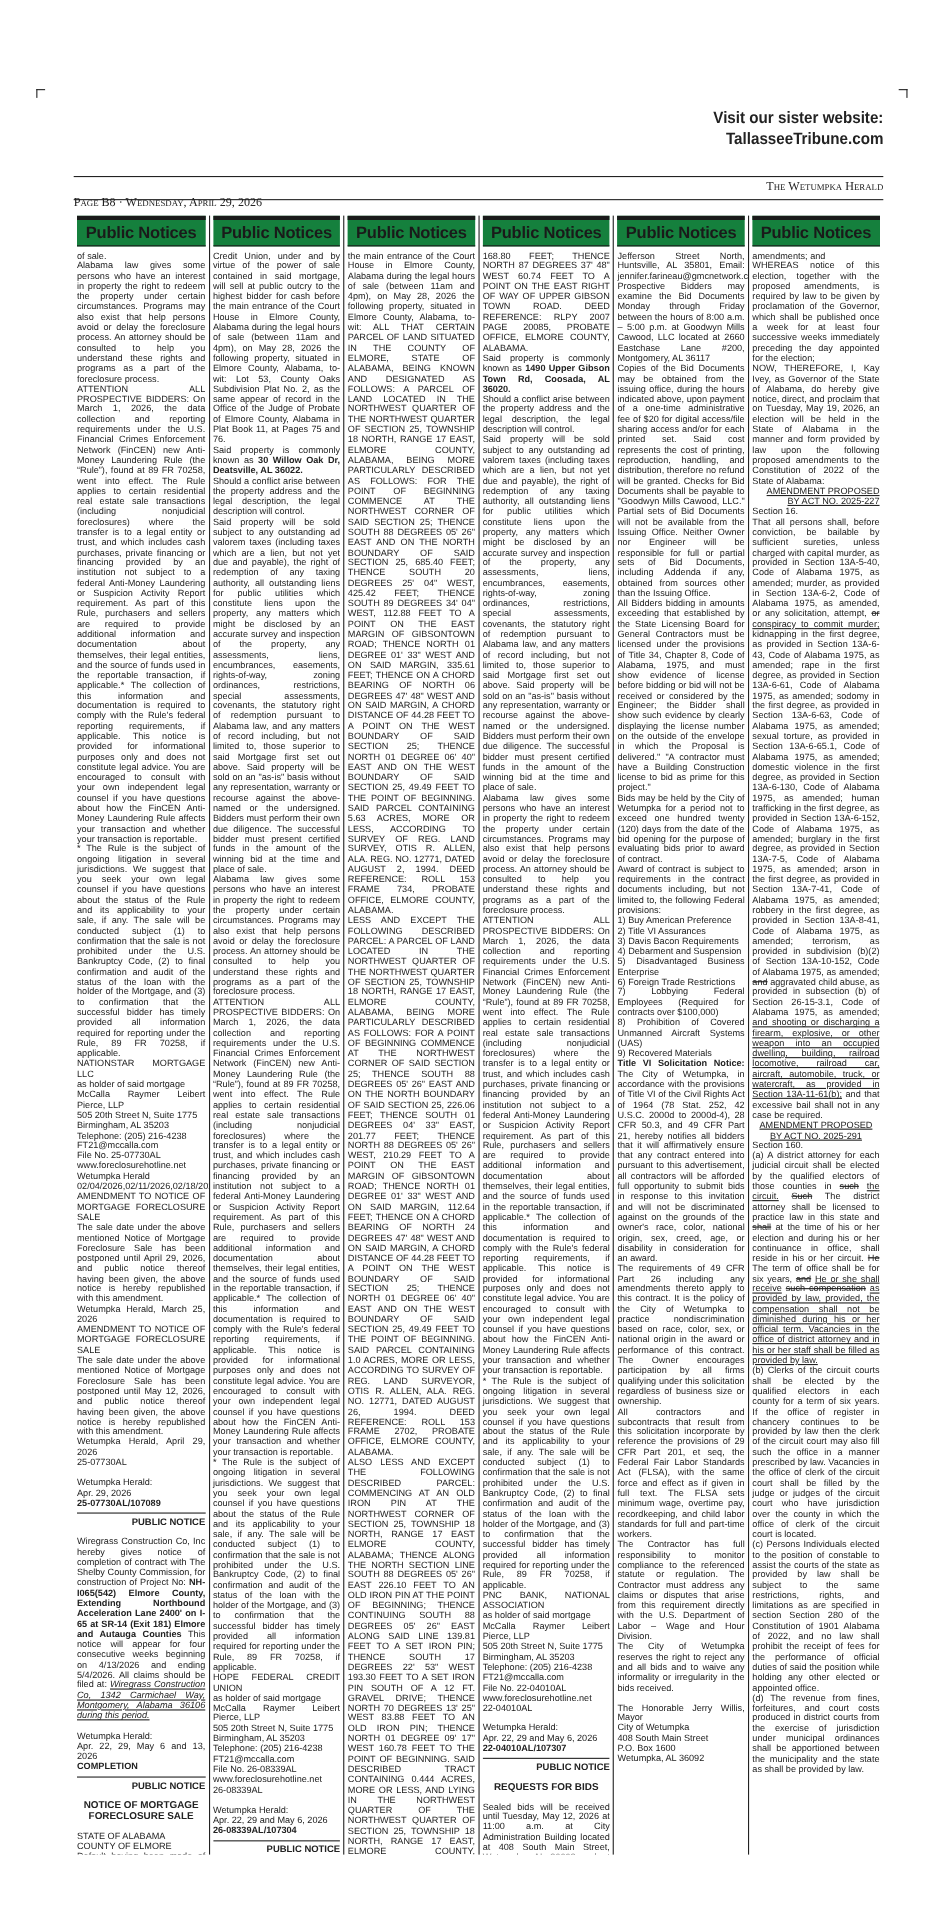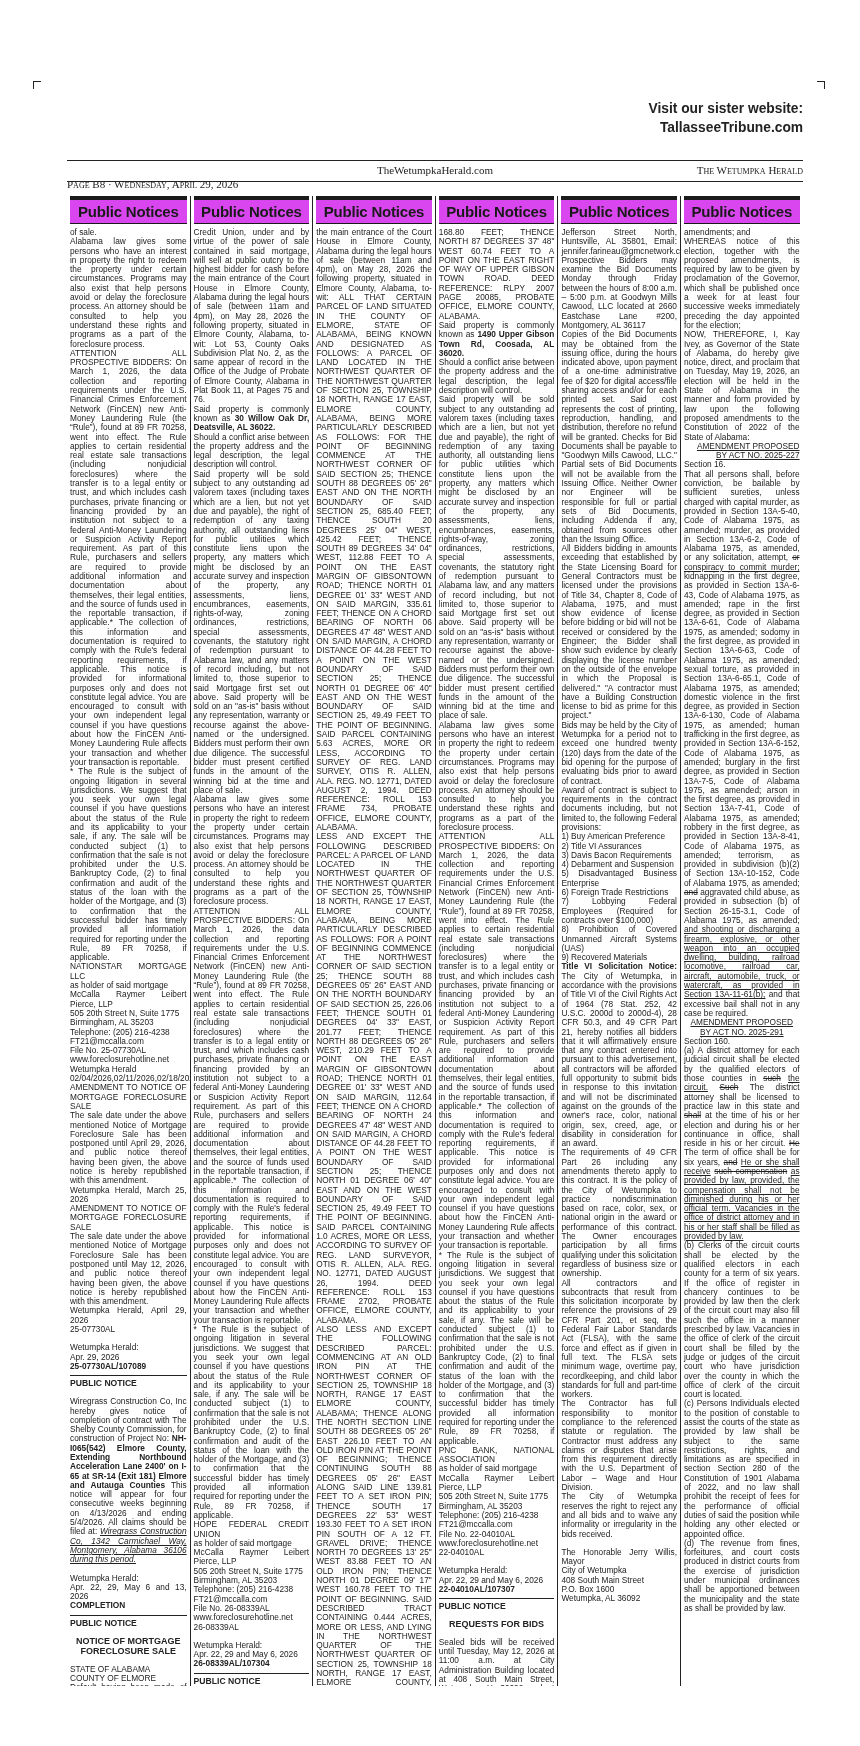--- a/index.html
+++ b/index.html
@@ -14,48 +14,47 @@
   .sister { position: absolute; right: 0; top: 0; text-align: right; font-family: "Liberation Sans", sans-serif; font-weight: bold; font-size: 15px; line-height: 19px; color: #222; transform: scaleX(0.92); transform-origin: right top; }
   .rule-top { position: absolute; left: 67px; top: 160px; width: 736px; height: 1px; background: #222; }
   .folio { position: absolute; left: 67px; top: 164px; width: 736px; height: 16px; font-family: "Liberation Serif", serif; font-size: 11px; color: #222; }
   .folio .l { position: absolute; left: 0; top: 14px; font-variant: small-caps; }
   .folio .c { position: absolute; left: 0; width: 100%; text-align: center; top: 0; }
   .folio .r { position: absolute; right: 0; top: 0; font-variant: small-caps; }
   .rule-folio { position: absolute; left: 67px; top: 181px; width: 736px; height: 1px; background: #222; }
   .columns { position: absolute; left: 67px; top: 196px; width: 736px; height: 1490px; display: flex; }
   .col { width: 122.6px; height: 100%; overflow: hidden; padding: 0 3px; position: relative; }
   .col + .col { border-left: 1px solid #222; }
-  .col-head { height: 28px; background: #d946ef; border-top: 4px solid #1a1a1a; border-bottom: 1px solid #1a1a1a; text-align: center; font-weight: bold; font-size: 15px; line-height: 24px; color: #1a1a1a; margin-bottom: 4px; transform-origin: center; letter-spacing: -0.2px; }
+  .col-head { height: 28px; background: #15803d; border-top: 4px solid #1a1a1a; border-bottom: 1px solid #1a1a1a; text-align: center; font-weight: bold; font-size: 15px; line-height: 24px; color: #1a1a1a; margin-bottom: 4px; transform-origin: center; letter-spacing: -0.2px; }
   .txt { font-size: 8.3px; line-height: 9.3px; text-align: justify; color: #222; hyphens: none; }
   .txt p { margin: 0; }
   .txt b { font-weight: bold; }
   .txt .u { text-decoration: underline; }
   .txt .s { text-decoration: line-through; }
   .txt .i { font-style: italic; text-decoration: underline; }
   .gap { height: 9px; }
   .divider { border-top: 1.5px solid #222; margin: 4px 0 2px; }
-  .nh { text-align: left; font-weight: bold; font-size: 8.6px; line-height: 10px; }
+  .nh { text-align: right; font-weight: bold; font-size: 8.6px; line-height: 10px; }
   .nh2 { text-align: center; font-weight: bold; font-size: 9px; line-height: 10.5px; margin: 8px 0 8px; }
 </style>
 </head>
 <body>
 
 <div class="crop tl"></div>
 <div class="crop tr"></div>
 
 <div class="masthead">
   <div class="sister">
     <div>Visit our sister website:</div>
     <div>TallasseeTribune.com</div>
   </div>
 </div>
 <div class="rule-top"></div>
 <div class="folio">
   <span class="l">Page B8 · Wednesday, April 29, 2026</span>
-  <span class="c">TheWetumpkaHerald.com</span>
   <span class="r">The Wetumpka Herald</span>
 </div>
 <div class="rule-folio"></div>
 
 <div class="columns">
 
   <div class="col">
     <div class="col-head">Public Notices</div>
     <div class="txt">
       <p>of sale.</p>

